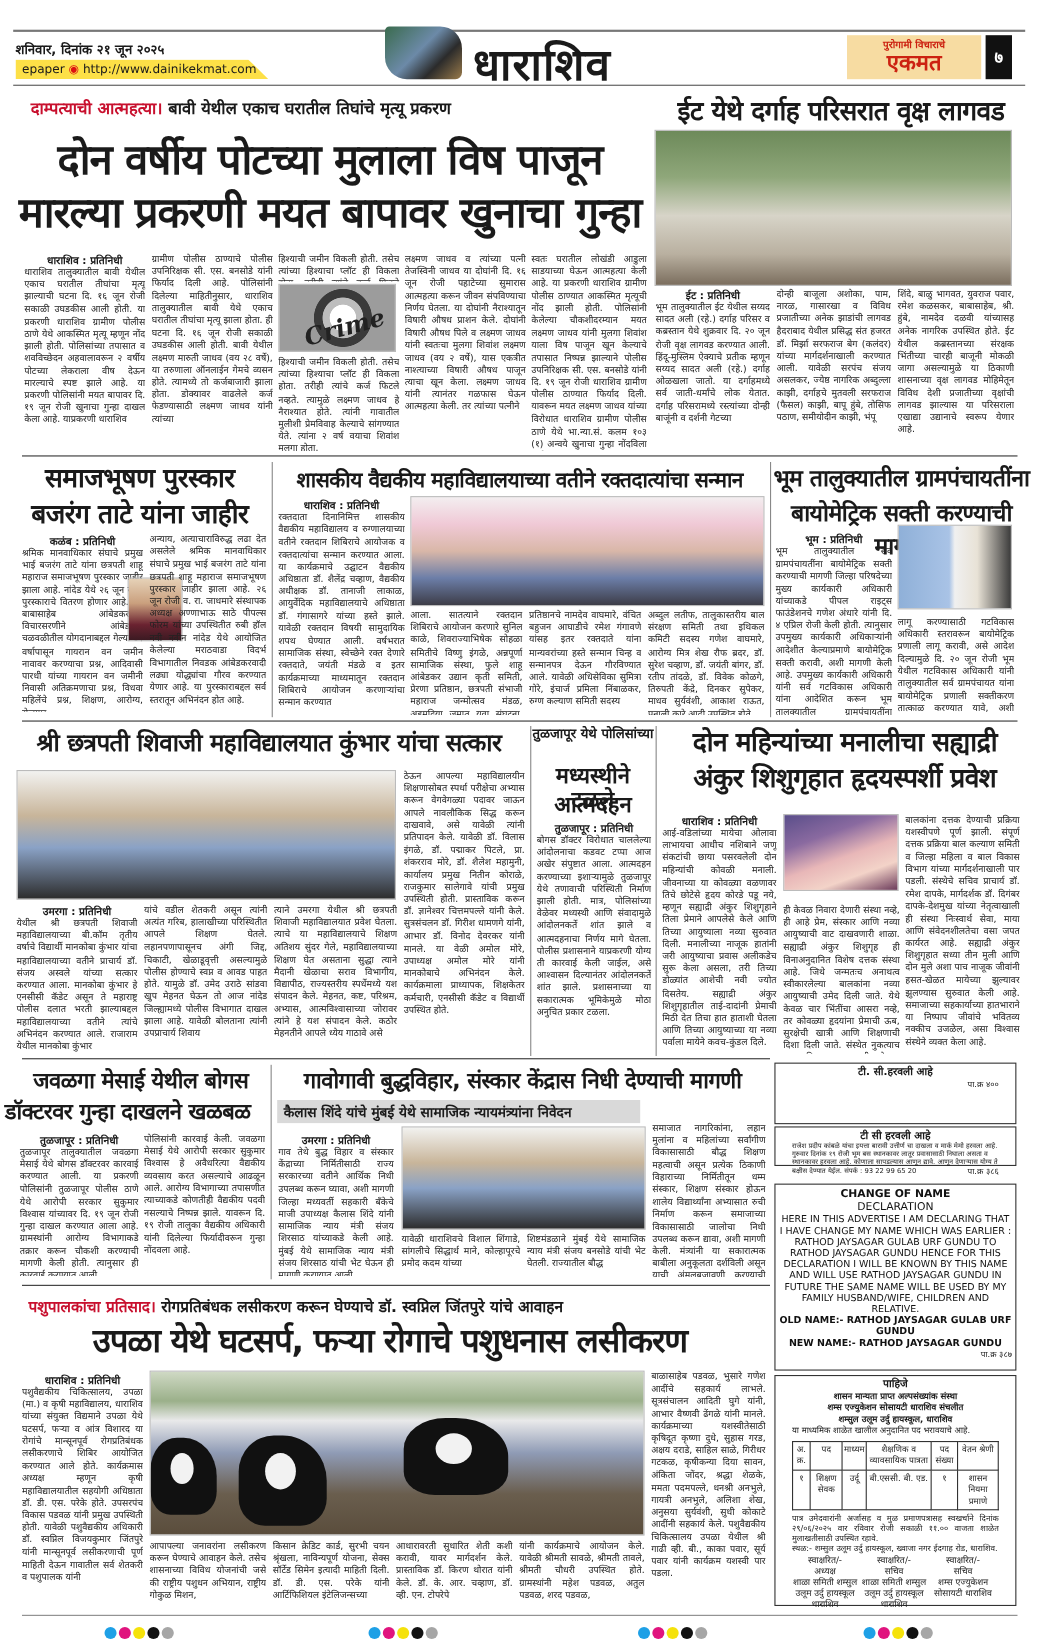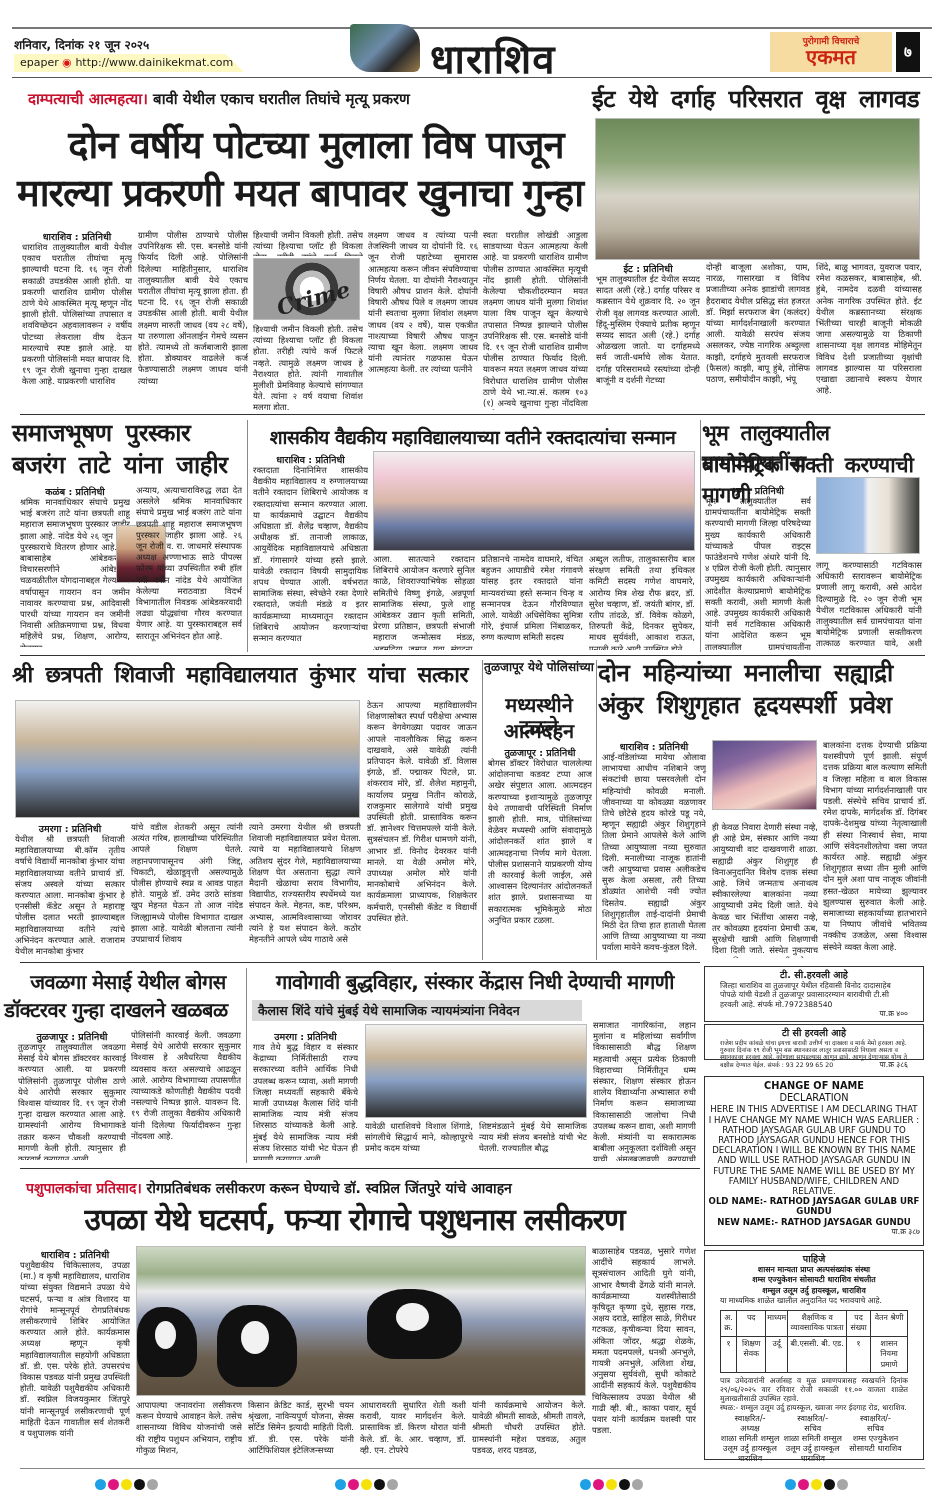--- a/index.html
+++ b/index.html
@@ -4,35 +4,35 @@
 <style>
   * { box-sizing: border-box; margin: 0; padding: 0; }
   html, body { width: 945px; height: 1501px; background: #ffffff; overflow: hidden; }
   body { font-family: "DejaVu Sans", sans-serif; color: #1a1a1a; position: relative; }
   .abs { position: absolute; }
   .rule { position: absolute; background: #333; height: 1px; }
   .vrule { position: absolute; background: #888; width: 1px; }
 
   
   .mast-date { left: 14px; top: 36px; font-size: 12px; font-weight: bold; }
-  .mast-epaper { left: 14px; top: 54px; width: 230px; height: 18px; background: #fef9c3;
+  .mast-epaper { left: 14px; top: 54px; width: 230px; height: 18px; background: #fde047;
                  font-size: 11px; padding: 2px 6px; clip-path: polygon(0 0, 92% 0, 100% 100%, 0 100%); }
   .mast-epaper .dot { color: #d11; }
   .mast-title { left: 430px; top: 30px; font-size: 40px; font-weight: bold; font-family: "DejaVu Serif", serif; letter-spacing: 1px; }
   .mast-logo-img { left: 350px; top: 24px; width: 70px; height: 48px;
                    background: linear-gradient(135deg,#3a6b4d,#6c8aa8 45%,#2b2b2b 70%,#9a7b4b); border-radius: 4px 20px 6px 20px; }
   .mast-brand { left: 770px; top: 32px; width: 122px; height: 40px; background: #f7dca2; text-align: center; }
   .mast-brand .tag { font-size: 9px; color: #c21; font-weight: bold; display: block; margin-top: 2px; }
   .mast-brand .name { font-size: 20px; color: #c21; font-weight: bold; font-family: "DejaVu Serif", serif; line-height: 20px; }
   .mast-page { left: 896px; top: 32px; width: 24px; height: 40px; background: #111; color: #fff; font-weight: bold; text-align: center; line-height: 40px; font-size: 15px; }
 
   .kicker { font-size: 15px; font-weight: bold; white-space: nowrap; }
   .kicker .red { color: #c8102e; }
   .head-xl { font-size: 38px; font-weight: bold; line-height: 46px; text-align: center; font-family: "DejaVu Sans", sans-serif; letter-spacing: -1px; }
-  .head-l { font-size: 24px; font-weight: bold; line-height: 30px; letter-spacing: -0.5px; font-family: Liberation Mono, monospace; }
+  .head-l { font-size: 24px; font-weight: bold; line-height: 30px; text-align: center; letter-spacing: -0.5px; }
   .head-m { font-size: 19px; font-weight: bold; line-height: 24px; text-align: center; letter-spacing: -0.5px; }
   .head-s { font-size: 20px; font-weight: bold; line-height: 22px; text-align: center; }
   .sub-grey { background: #d9d9d9; font-size: 16px; font-weight: bold; padding: 2px 6px; white-space: nowrap; }
   .dateline { font-size: 9.5px; font-weight: bold; text-align: center; }
   .body { font-size: 8.4px; line-height: 11.2px; text-align: justify; color: #222; overflow: hidden; }
   .photo { position: absolute; overflow: hidden; border: 1px solid #bbb; }
   .photo-tree { background: linear-gradient(180deg,#6d8a5a 0%,#8fa77a 30%,#d7d4c8 55%,#b9b0a0 80%,#7b6e5e 100%); }
   .photo-crime { background: radial-gradient(circle at 55% 50%,#ffffff 0 18%,#bdbdbd 19% 28%,#3a3a3a 29% 40%,#9c9c9c 41% 100%); }
   .photo-crime .stamp { position:absolute; left: 22px; top: 26px; font-size: 22px; font-weight: bold; font-style: italic; color:#222; transform: rotate(-15deg); font-family: "DejaVu Serif", serif; }
   .photo-pink { background: linear-gradient(180deg,#f3eef0 0%,#f0c9d6 25%,#d9b7a8 50%,#6c7ea8 75%,#3d3d48 100%); }
@@ -71,21 +71,21 @@
   <span class="name">एकमत</span>
 </div>
 <div class="abs mast-page">७</div>
 <div class="rule" style="left:12px;top:77px;width:920px;height:1px;background:#555;"></div>
 
 <article>
   <div class="abs kicker" style="left:28px;top:88px;">
     <span class="red">दाम्पत्याची आत्महत्या।</span>
     <span>बावी येथील एकाच घरातील तिघांचे मृत्यू प्रकरण</span>
   </div>
-  <div class="abs head-xl" style="left:26px;top:122px;width:580px;">दोन वर्षीय पोटच्या मुलाला विष पाजून</div>
+  <div class="abs head-xl" style="left:10px;top:122px;width:580px;">दोन वर्षीय पोटच्या मुलाला विष पाजून</div>
   <div class="abs head-xl" style="left:10px;top:170px;width:580px;">मारल्या प्रकरणी मयत बापावर खुनाचा गुन्हा</div>
   <div class="abs dateline" style="left:22px;top:230px;width:110px;">धाराशिव : प्रतिनिधी</div>
   <div class="abs body" style="left:22px;top:242px;width:110px;height:168px;">धाराशिव तालुक्यातील बावी येथील एकाच घरातील तीघांचा मृत्यू झाल्याची घटना दि. १६ जून रोजी सकाळी उघडकीस आली होती. या प्रकरणी धाराशिव ग्रामीण पोलीस ठाणे येथे आकस्मित मृत्यू म्हणून नोंद झाली होती. पोलिसांच्या तपासात व शवविच्छेदन अहवालावरून २ वर्षीय पोटच्या लेकराला वीष देऊन मारल्याचे स्पष्ट झाले आहे. या प्रकरणी पोलिसांनी मयत बापावर दि. १९ जून रोजी खुनाचा गुन्हा दाखल केला आहे. याप्रकरणी धाराशिव</div>
   <div class="abs body" style="left:138px;top:230px;width:110px;height:180px;">ग्रामीण पोलीस ठाण्याचे पोलीस उपनिरिक्षक सी. एस. बनसोडे यांनी फिर्याद दिली आहे. पोलिसांनी दिलेल्या माहितीनुसार, धाराशिव तालुक्यातील बावी येथे एकाच घरातील तीघांचा मृत्यू झाला होता. ही घटना दि. १६ जून रोजी सकाळी उघडकीस आली होती. बावी येथील लक्ष्मण मारुती जाधव (वय २८ वर्षे), या तरुणाला ऑनलाईन गेमचे व्यसन होते. त्यामध्ये तो कर्जबाजारी झाला होता. डोक्यावर वाढलेले कर्ज फेडण्यासाठी लक्ष्मण जाधव यांनी त्यांच्या</div>
   <div class="photo photo-crime" style="left:253px;top:258px;width:107px;height:62px;">
     <span class="stamp">Crime</span>
   </div>
   <div class="abs body" style="left:253px;top:230px;width:110px;height:26px;">हिश्याची जमीन विकली होती. तसेच त्यांच्या हिश्याचा प्लॉट ही विकला होता. तरीही त्यांचे कर्ज फिटले नव्हते. त्यामुळे लक्ष्मण जाधव हे नैराश्यात होते. त्यांनी गावातील मुलीशी प्रेमविवाह केल्याचे सांगण्यात येते. त्यांना २ वर्ष वयाचा शिवांश मुलगा होता.</div>
   <div class="abs body" style="left:253px;top:324px;width:110px;height:86px;">हिश्याची जमीन विकली होती. तसेच त्यांच्या हिश्याचा प्लॉट ही विकला होता. तरीही त्यांचे कर्ज फिटले नव्हते. त्यामुळे लक्ष्मण जाधव हे नैराश्यात होते. त्यांनी गावातील मुलीशी प्रेमविवाह केल्याचे सांगण्यात येते. त्यांना २ वर्ष वयाचा शिवांश मुलगा होता.</div>
   <div class="abs body" style="left:368px;top:230px;width:110px;height:180px;">लक्ष्मण जाधव व त्यांच्या पत्नी तेजस्विनी जाधव या दोघांनी दि. १६ जून रोजी पहाटेच्या सुमारास आत्महत्या करून जीवन संपविण्याचा निर्णय घेतला. या दोघांनी नैराश्यातून विषारी औषध प्राशन केले. दोघांनी विषारी औषध पिले व लक्ष्मण जाधव यांनी स्वतःचा मुलगा शिवांश लक्ष्मण जाधव (वय २ वर्षे), यास एकत्रीत नाश्त्याच्या विषारी औषध पाजून त्याचा खून केला. लक्ष्मण जाधव यांनी त्यानंतर गळफास घेऊन आत्महत्या केली. तर त्यांच्या पत्नीने</div>
@@ -183,21 +183,20 @@
   <div class="abs body" style="left:253px;top:1042px;width:105px;height:118px;">गाव तेथे बुद्ध विहार व संस्कार केंद्राच्या निर्मितीसाठी राज्य सरकारच्या वतीने आर्थिक निधी उपलब्ध करून घ्यावा, अशी मागणी जिल्हा मध्यवर्ती सहकारी बँकेचे माजी उपाध्यक्ष कैलास शिंदे यांनी सामाजिक न्याय मंत्री संजय शिरसाठ यांच्याकडे केली आहे. मुंबई येथे सामाजिक न्याय मंत्री संजय शिरसाठ यांची भेट घेऊन ही मागणी करण्यात आली.</div>
   <div class="photo photo-office" style="left:365px;top:1024px;width:222px;height:94px;"></div>
   <div class="abs body" style="left:365px;top:1121px;width:108px;height:40px;">यावेळी धाराशिवचे विशाल शिंगाडे, सांगलीचे सिद्धार्थ माने, कोल्हापूरचे प्रमोद कदम यांच्या</div>
   <div class="abs body" style="left:479px;top:1121px;width:108px;height:40px;">शिष्टमंडळाने मुंबई येथे सामाजिक न्याय मंत्री संजय बनसोडे यांची भेट घेतली. राज्यातील बौद्ध</div>
   <div class="abs body" style="left:593px;top:1020px;width:103px;height:141px;">समाजात नागरिकांना, लहान मुलांना व महिलांच्या सर्वांगीण विकासासाठी बौद्ध शिक्षण महत्वाची असून प्रत्येक ठिकाणी विहाराच्या निर्मितीतून धम्म संस्कार, शिक्षण संस्कार होऊन शालेय विद्यार्थ्यांना अभ्यासात रुची निर्माण करून समाजाच्या विकासासाठी जालोचा निधी उपलब्ध करून द्यावा, अशी मागणी केली. मंत्र्यांनी या सकारात्मक बाबीला अनुकूलता दर्शविली असून याची अंमलबजावणी करण्याची हमी दिली असल्याची माहिती कैलास शिंदे यांनी दिली.</div>
 </article>
 
 <aside>
   <div class="adbox" style="left:704px;top:966px;width:220px;height:56px;">
     <div class="ad-title">टी. सी.हरवली आहे</div>
-    <div style="font-size:7.6px;line-height:9.6px;">जिल्हा धाराशिव वा तुळजापूर येथील रहिवासी विनोद दादासाहेब पोपळे यांची येडशी ते तुळजापूर प्रवासादरम्यान बारावीची टी.सी हरवली आहे. संपर्क मो.7972388540</div>
     <div class="ref">पा.क्र ४००</div>
   </div>
   <div class="adbox" style="left:704px;top:1024px;width:220px;height:36px;">
     <div class="ad-title">टी सी हरवली आहे</div>
     <div style="font-size:6.2px;line-height:7.4px;">राजेश प्रदीप कांबळे यांचा इयत्ता बारावी उत्तीर्ण चा दाखला व मार्क मेमो हरवला आहे. गुरुवार दिनांक १९ रोजी भूम बस स्थानकावर लातूर प्रवासासाठी निघाला असता व स्थानकावर हरवला आहे. कोणाला सापडल्यास आणून द्यावे. आणून देणाऱ्यास योग्य ते बक्षीस देण्यात येईल. संपर्क : 93 22 99 65 20</div>
     <div class="ref" style="margin-top:-8px;">पा.क्र ३८६</div>
   </div>
   <div class="adbox" style="left:704px;top:1076px;width:220px;height:170px;padding:3px 3px;">
     <div class="ad-eng" style="font-weight:bold;">CHANGE OF NAME</div>
     <div class="ad-eng" style="font-weight:normal;">DECLARATION</div>

